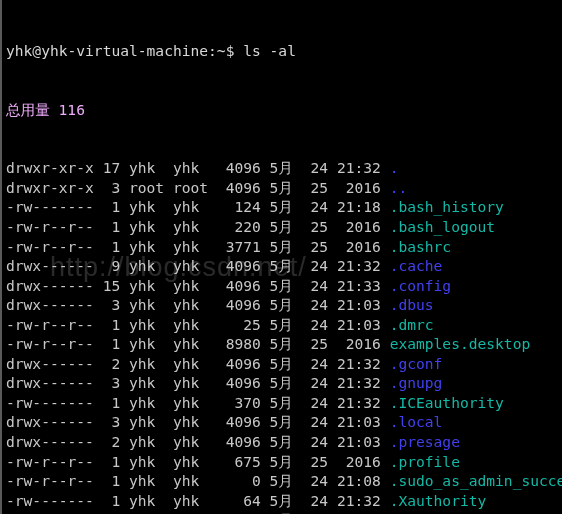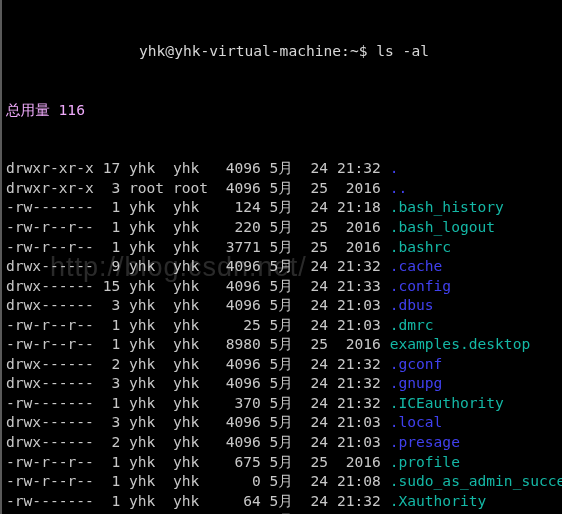--- a/index.html
+++ b/index.html
@@ -31,21 +31,20 @@
     letter-spacing: 0px;
     white-space: pre;
     color: #c8c8c8;
   }
   .line {
     height: 19.55px;
     white-space: pre;
   }
   .prompt-line {
     color: #d8d8d8;
-    text-align: center;
   }
   .total-line {
     color: #f0abfc;
   }
   .dir {
     color: #4040ee;
   }
   .file {
     color: #14b8a6;
   }

